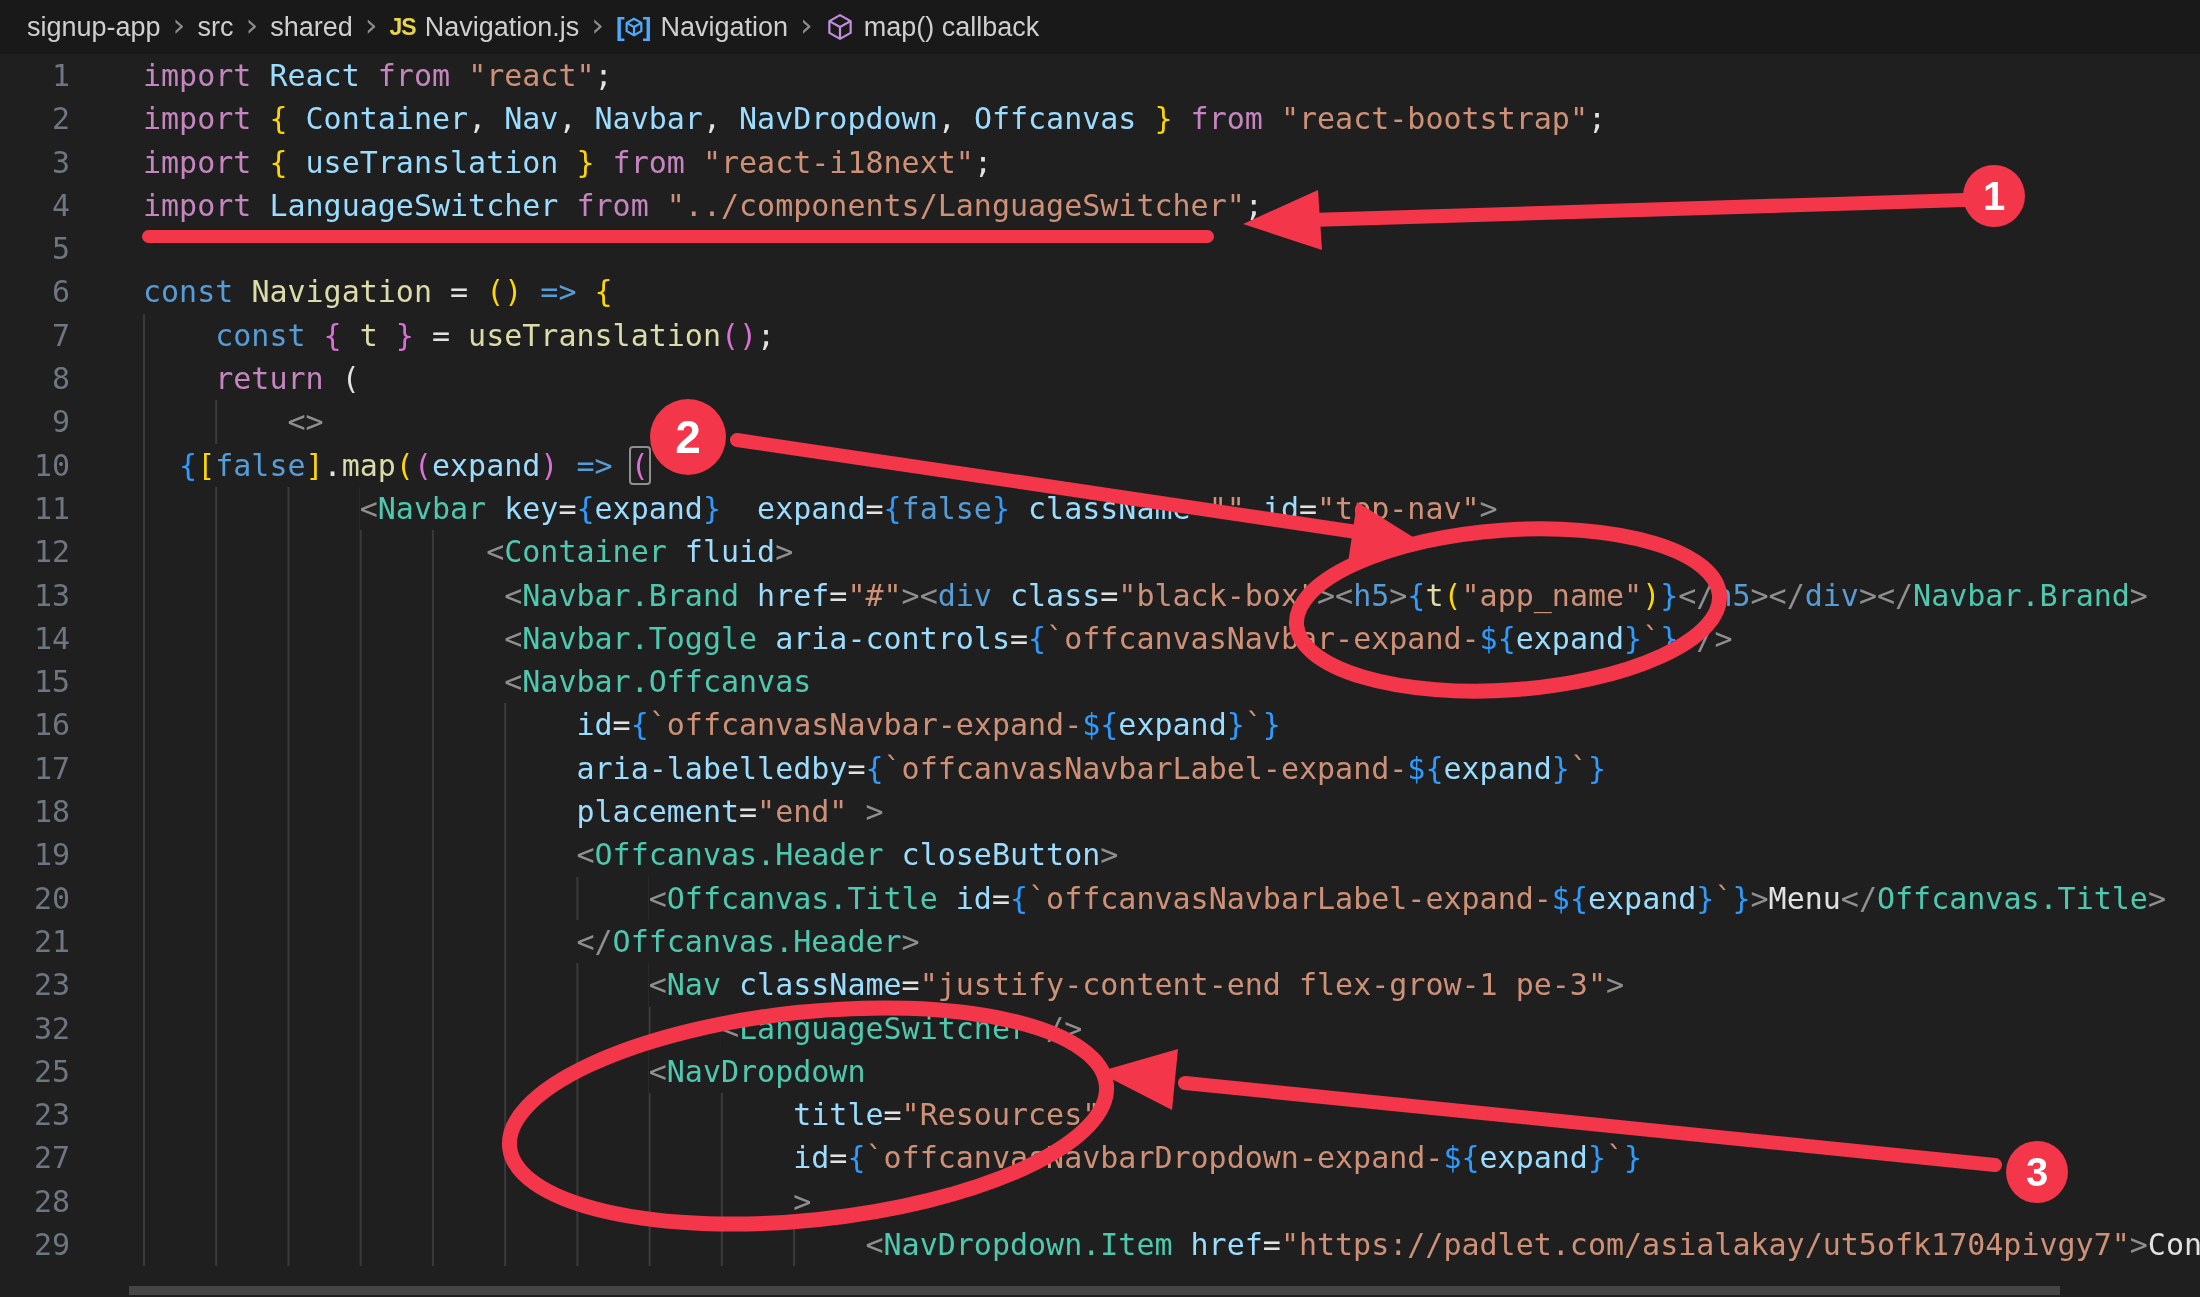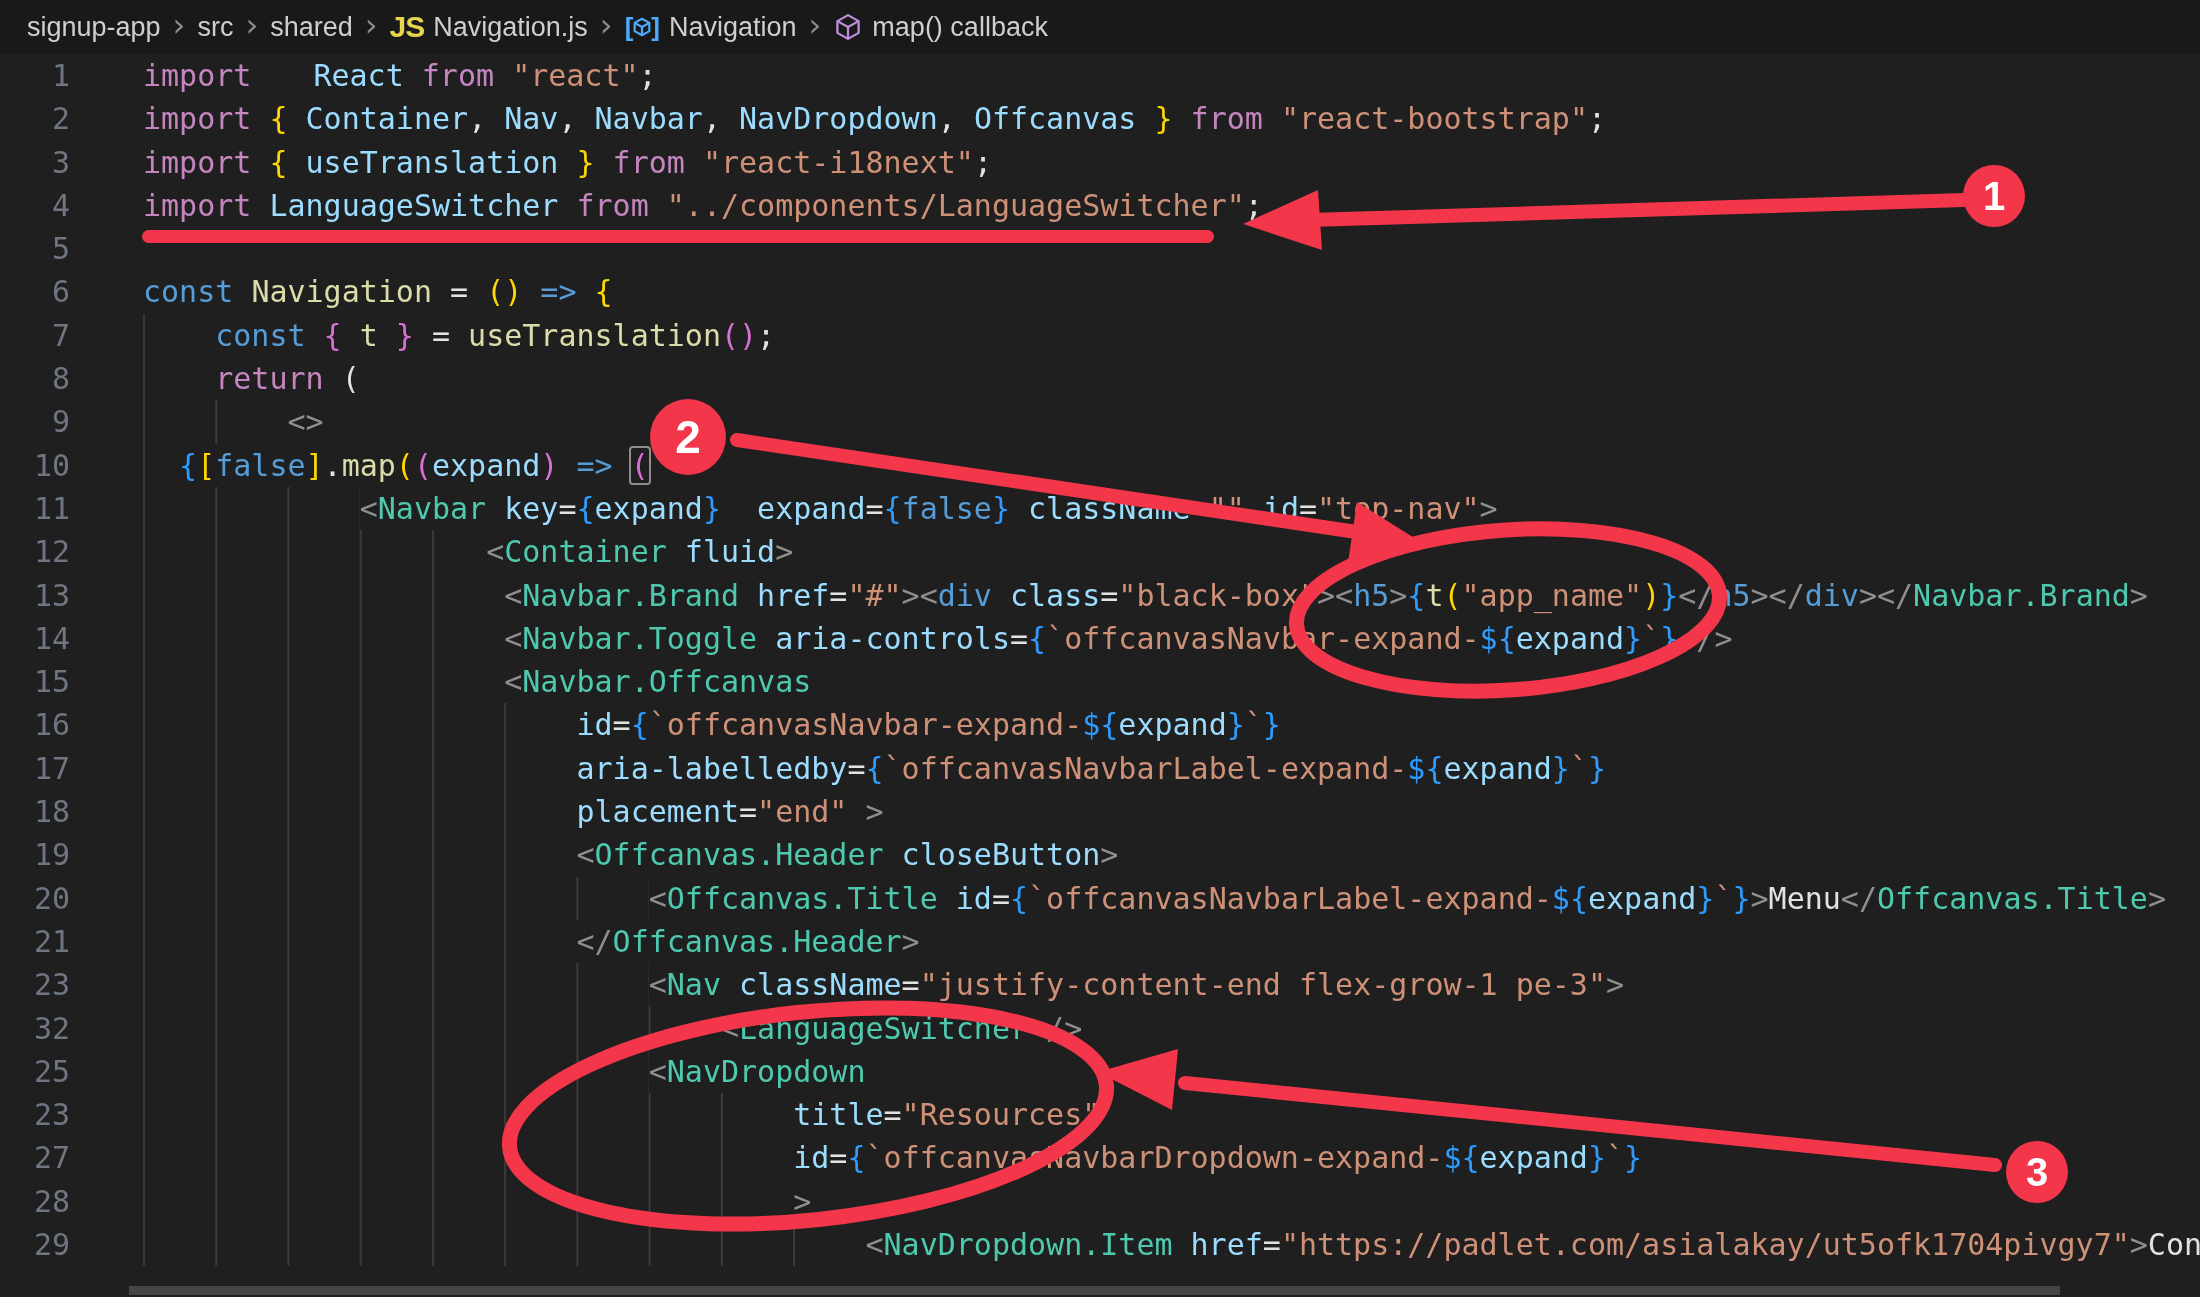--- a/index.html
+++ b/index.html
@@ -6,21 +6,21 @@
   #screen{position:relative;width:2200px;height:1297px;overflow:hidden;
           background:var(--c-editor_bg,#1f1f1f);
           font-family:"DejaVu Sans Mono",monospace;padding-left:24px;}
   
   #crumbbar{position:absolute;top:0;left:0;right:0;height:54px;
             background:var(--c-breadcrumb_bg,#191919);
             display:flex;align-items:center;padding-left:27px;
             font-family:"Liberation Sans",sans-serif;font-size:27px;color:#cfcfcf;}
   .crumb{display:inline-flex;align-items:center;gap:9px;white-space:nowrap;}
   .crumb-sep{color:#8c8c8c;font-size:32px;padding:0 12px 4px 12px;font-family:"DejaVu Sans",sans-serif;}
-  .js-icon{color:var(--c-js_icon_yellow,#e8d44d);font-weight:bold;font-size:30px;letter-spacing:-1px;}
+  .js-icon{color:var(--c-js_icon_yellow,#e8d44d);font-weight:bold;font-size:23px;letter-spacing:-1px;}
   .comp-icon{color:var(--c-component_icon_blue,#4daafc);display:inline-flex;align-items:center;font-weight:bold;font-size:26px;}
   .comp-icon svg{margin:0 -2px;}
   .cube-icon{display:inline-flex;align-items:center;}
   
   #editor{position:absolute;top:54px;left:0;right:0;bottom:0;overflow:hidden;
           font-size:30px;}
   .line{display:flex;height:43.3px;line-height:43.3px;box-sizing:border-box;}
   .line.active{border-top:2px solid #3a3a3a;border-bottom:2px solid #3a3a3a;}
   .num{flex:0 0 70px;text-align:right;color:var(--c-line_number,#6e7681);}
   .line.active .num{color:#c6c6c6;}
@@ -83,21 +83,21 @@
             <path d="M12 12 V21.5"></path>
           </svg>
         </span>
       <span>map() callback</span>
     </span>
   </div>
 
   <div id="editor">
       <div class="line">
         <span class="num">1</span>
-        <span class="body"><span style="color: var(--c-pink);">import </span><span style="color: var(--c-lightblue); margin-left: 44px;">React</span><span style="color: var(--c-pink);"> from </span><span style="color: var(--c-orange);">"react"</span><span style="color: var(--c-white);">;</span></span>
+        <span class="body"><span style="color: var(--c-pink);">import </span><span style="color: var(--c-lightblue);">React</span><span style="color: var(--c-pink);"> from </span><span style="color: var(--c-orange);">"react"</span><span style="color: var(--c-white);">;</span></span>
       </div>
       <div class="line">
         <span class="num">2</span>
         <span class="body"><span style="color: var(--c-pink);">import </span><span style="color: var(--c-gold);">{ </span><span style="color: var(--c-lightblue);">Container</span><span style="color: var(--c-white);">, </span><span style="color: var(--c-lightblue);">Nav</span><span style="color: var(--c-white);">, </span><span style="color: var(--c-lightblue);">Navbar</span><span style="color: var(--c-white);">, </span><span style="color: var(--c-lightblue);">NavDropdown</span><span style="color: var(--c-white);">, </span><span style="color: var(--c-lightblue);">Offcanvas</span><span style="color: var(--c-gold);"> }</span><span style="color: var(--c-pink);"> from </span><span style="color: var(--c-orange);">"react-bootstrap"</span><span style="color: var(--c-white);">;</span></span>
       </div>
       <div class="line">
         <span class="num">3</span>
         <span class="body"><span style="color: var(--c-pink);">import </span><span style="color: var(--c-gold);">{ </span><span style="color: var(--c-lightblue);">useTranslation</span><span style="color: var(--c-gold);"> }</span><span style="color: var(--c-pink);"> from </span><span style="color: var(--c-orange);">"react-i18next"</span><span style="color: var(--c-white);">;</span></span>
       </div>
       <div class="line">

